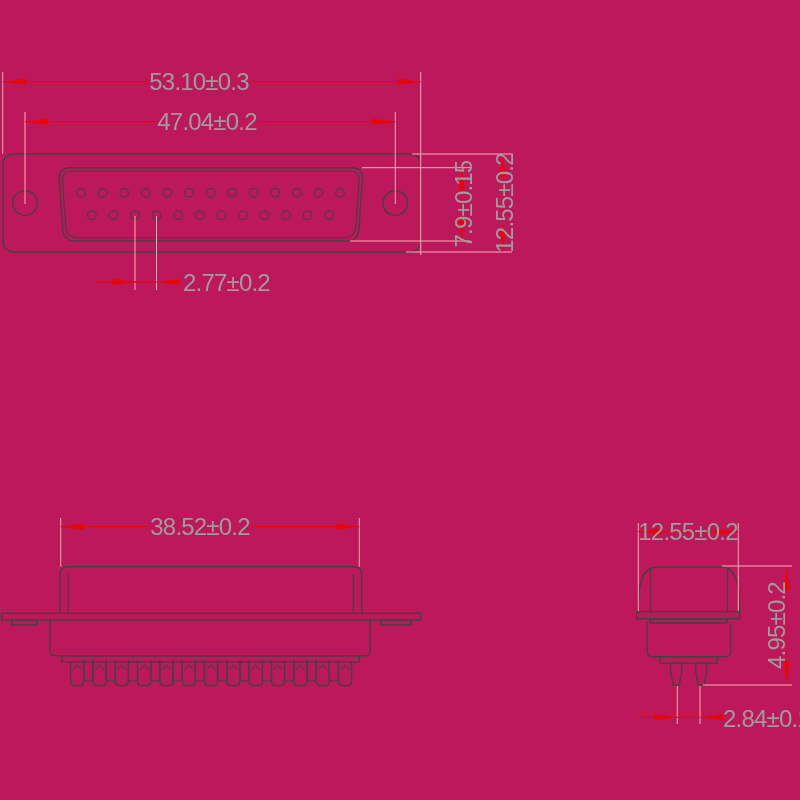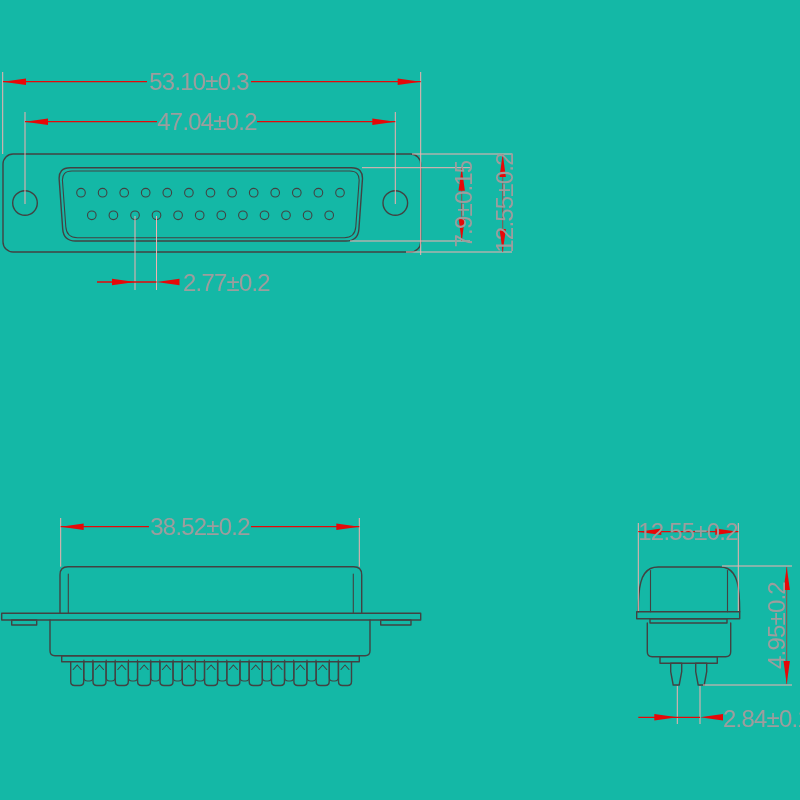--- a/index.html
+++ b/index.html
@@ -9,21 +9,21 @@
   .thin{stroke-width:1.1;}
   .dim{fill:none;stroke:var(--dimension);stroke-width:1.3;}
   .dimv{fill:none;stroke:var(--dimension);stroke-width:1;opacity:.6;}
   .ext{fill:none;stroke:var(--extension);stroke-width:1;}
   .arr{fill:var(--dimension);stroke:none;}
   .dimtext{fill:var(--dimtext);font-family:"Liberation Sans",sans-serif;font-size:24px;letter-spacing:-0.8px;}
 </style>
 </head>
 <body>
 
-<div id="stage" style="background: #14b8a6;">
+<div id="stage" style="background: #be185d;">
 <svg width="800" height="800" viewBox="0 0 800 800">
 
   <g>
     <rect x="3" y="154" width="417.7" height="98" rx="10" class="outline"></rect>
     <circle cx="25" cy="203" r="12.3" class="outline"></circle>
     <circle cx="395.3" cy="203" r="12.3" class="outline"></circle>
     <path class="outline" d="M70.3,167.7 H351.3 Q363.3,167.7 362.4,179.7 L358.9,229 Q358,241 346,241 H75.6 Q63.6,241 62.7,229 L59.2,179.7 Q58.3,167.7 70.3,167.7 Z"></path>
     <path class="outline thin" d="M72,171 H349.6 Q359.9,171 359.1,181.2 L355.8,226.8 Q355,237.7 344.2,237.7 H77.4 Q66.6,237.7 65.8,226.8 L62.5,181.2 Q61.7,171 72,171 Z"></path>
     <g id="front-pins-top">
           <circle cx="81.0" cy="192.7" r="4.3" class="outline thin"></circle>

